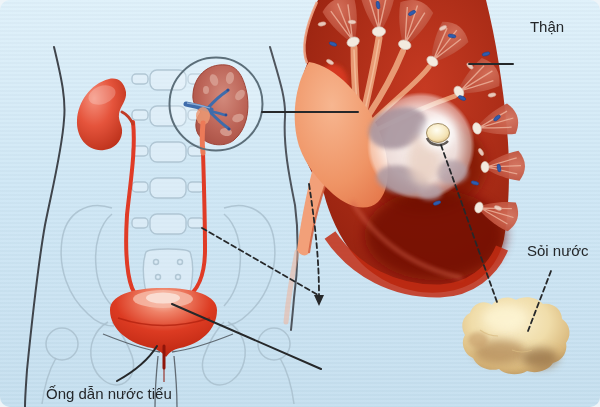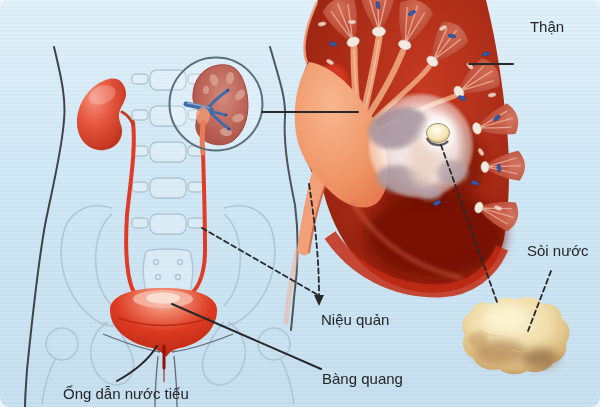--- a/index.html
+++ b/index.html
@@ -308,17 +308,15 @@
     <path d="M314,295 L324,295 L319,306 Z" fill="var(--pointer-line,#26282a)"></path>
     <line class="pointer" x1="172" y1="304" x2="321" y2="369"></line>
     <path class="pointer" d="M157,346 C149,359 135,371 117,381"></path>
   </g>
 </svg>
 
 <div class="lbl center" style="left:492px;top:18px;width:110px;">
   <span>Thận</span><br>
 </div>
 <div class="lbl" style="left:527px;top:242px;">Sỏi nước</div>
-<div class="lbl" style="left:321px;top:311px;">Niệu quản</div>
-<div class="lbl" style="left:322px;top:370px;">Bàng quang</div>
-<div class="lbl" style="left:63px;top:385px;">Ống dẫn nước tiểu</div>
+<div class="lbl" style="left:46px;top:385px;">Ống dẫn nước tiểu</div>
 
 </div>
 
 </body></html>

